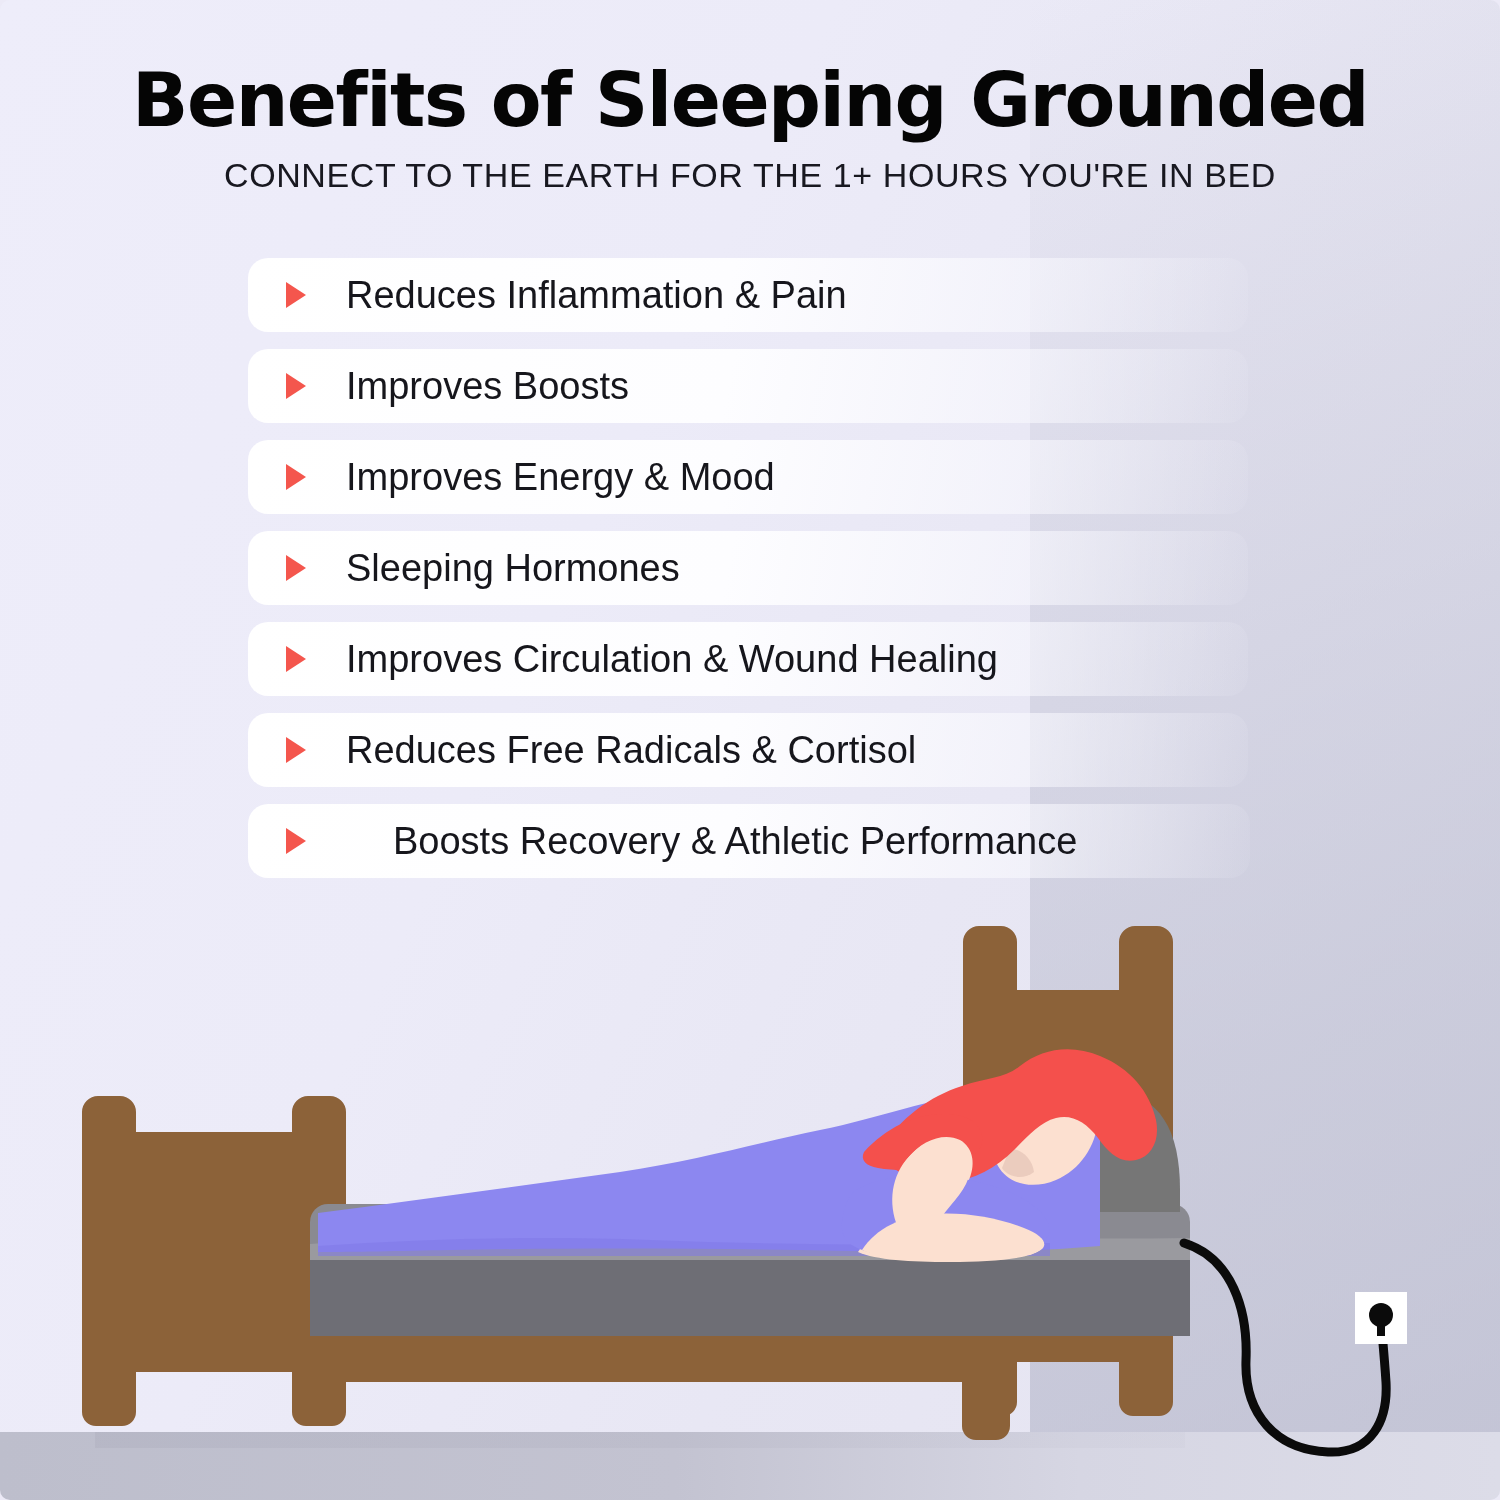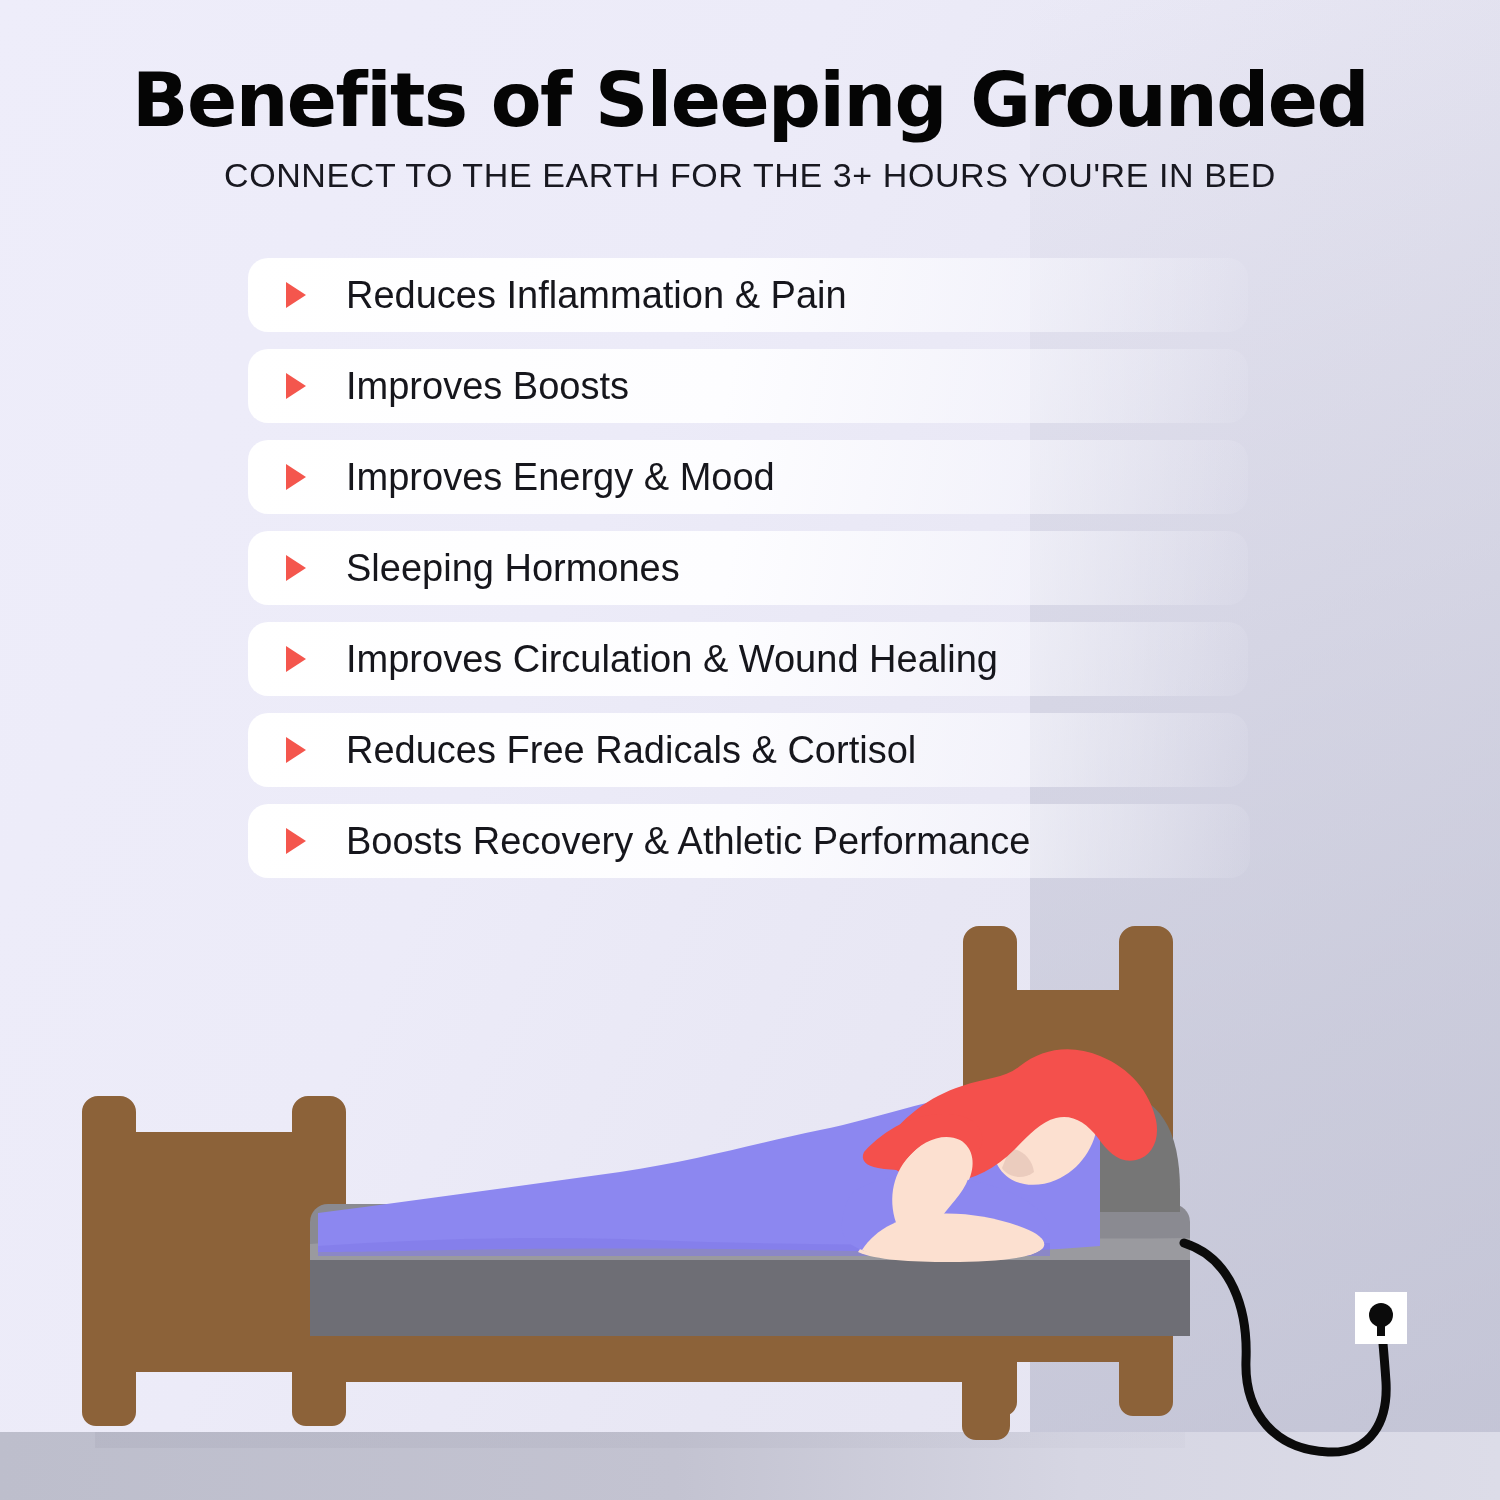--- a/index.html
+++ b/index.html
@@ -11,20 +11,21 @@
     position:relative;
   }
 
   
   #stage {
     position:absolute; inset:0;
     width:1500px; height:1500px;
     background:
       linear-gradient(115deg,#eeedfa 0%,#ecebf8 38%,#e8e7f4 62%,#e4e3f0 100%);
     overflow:hidden;
+    border-radius:10px;
   }
   .wall-panel {
     position:absolute;
     left:1030px; top:0px; width:470px; height:1432px;
     background:linear-gradient(160deg, rgba(196,197,212,0.00) 0%, rgba(190,191,208,0.30) 30%, rgba(182,184,203,0.55) 70%, rgba(176,178,198,0.62) 100%);
     pointer-events:none;
   }
   .floor {
     position:absolute;
     left:0; top:1432px; width:1500px; height:68px;
@@ -114,21 +115,21 @@
 <body>
 
 <div id="stage">
 
   <div class="wall-panel"></div>
   <div class="floor"></div>
   <div class="floor-shadow"></div>
 
   <div class="header">
     <div class="title">Benefits of Sleeping Grounded</div>
-    <div class="subtitle">CONNECT TO THE EARTH FOR THE 3+ HOURS YOU'RE IN BED</div>
+    <div class="subtitle">CONNECT TO THE EARTH FOR THE 1+ HOURS YOU'RE IN BED</div>
   </div>
 
   <div class="benefits" id="benefit-list">
       <div class="benefit-card" style="width: 1000px;">
         <span class="tri" style="border-left-color: rgb(244, 86, 77);"></span>
         <span class="label">Reduces Inflammation &amp; Pain</span>
       </div>
       <div class="benefit-card" style="width: 1000px;">
         <span class="tri" style="border-left-color: rgb(244, 86, 77);"></span>
         <span class="label">Improves Boosts</span>
@@ -142,21 +143,21 @@
         <span class="label">Sleeping Hormones</span>
       </div>
       <div class="benefit-card" style="width: 1000px; text-align: center;">
         <span class="tri" style="border-left-color: rgb(244, 86, 77);"></span>
         <span class="label">Improves Circulation &amp; Wound Healing</span>
       </div>
       <div class="benefit-card" style="width: 1000px;">
         <span class="tri" style="border-left-color: rgb(244, 86, 77);"></span>
         <span class="label">Reduces Free Radicals &amp; Cortisol</span>
       </div>
-      <div class="benefit-card" style="width: 1002px;">
+      <div class="benefit-card" style="width: 1002px; gap: 47px;">
         <span class="tri" style="border-left-color: rgb(244, 86, 77);"></span>
         <span class="label">Boosts Recovery &amp; Athletic Performance</span>
       </div>
     </div>
 
   <svg class="bed" viewBox="0 0 1500 1500">
 
     <g>
       <path d="M963 942 a16 16 0 0 1 16-16 h22 a16 16 0 0 1 16 16 v48 h102 v-48 a16 16 0 0 1 16-16 h22 a16 16 0 0 1 16 16 v460 a14 14 0 0 1 -14 14 h-26 a14 14 0 0 1 -14 -14 v-40 h-102 v40 a14 14 0 0 1 -14 14 h-26 a14 14 0 0 1 -14 -14 z" fill="#8c6239"></path>
       <rect x="963" y="990" width="210" height="372" fill="#8c6239"></rect>

